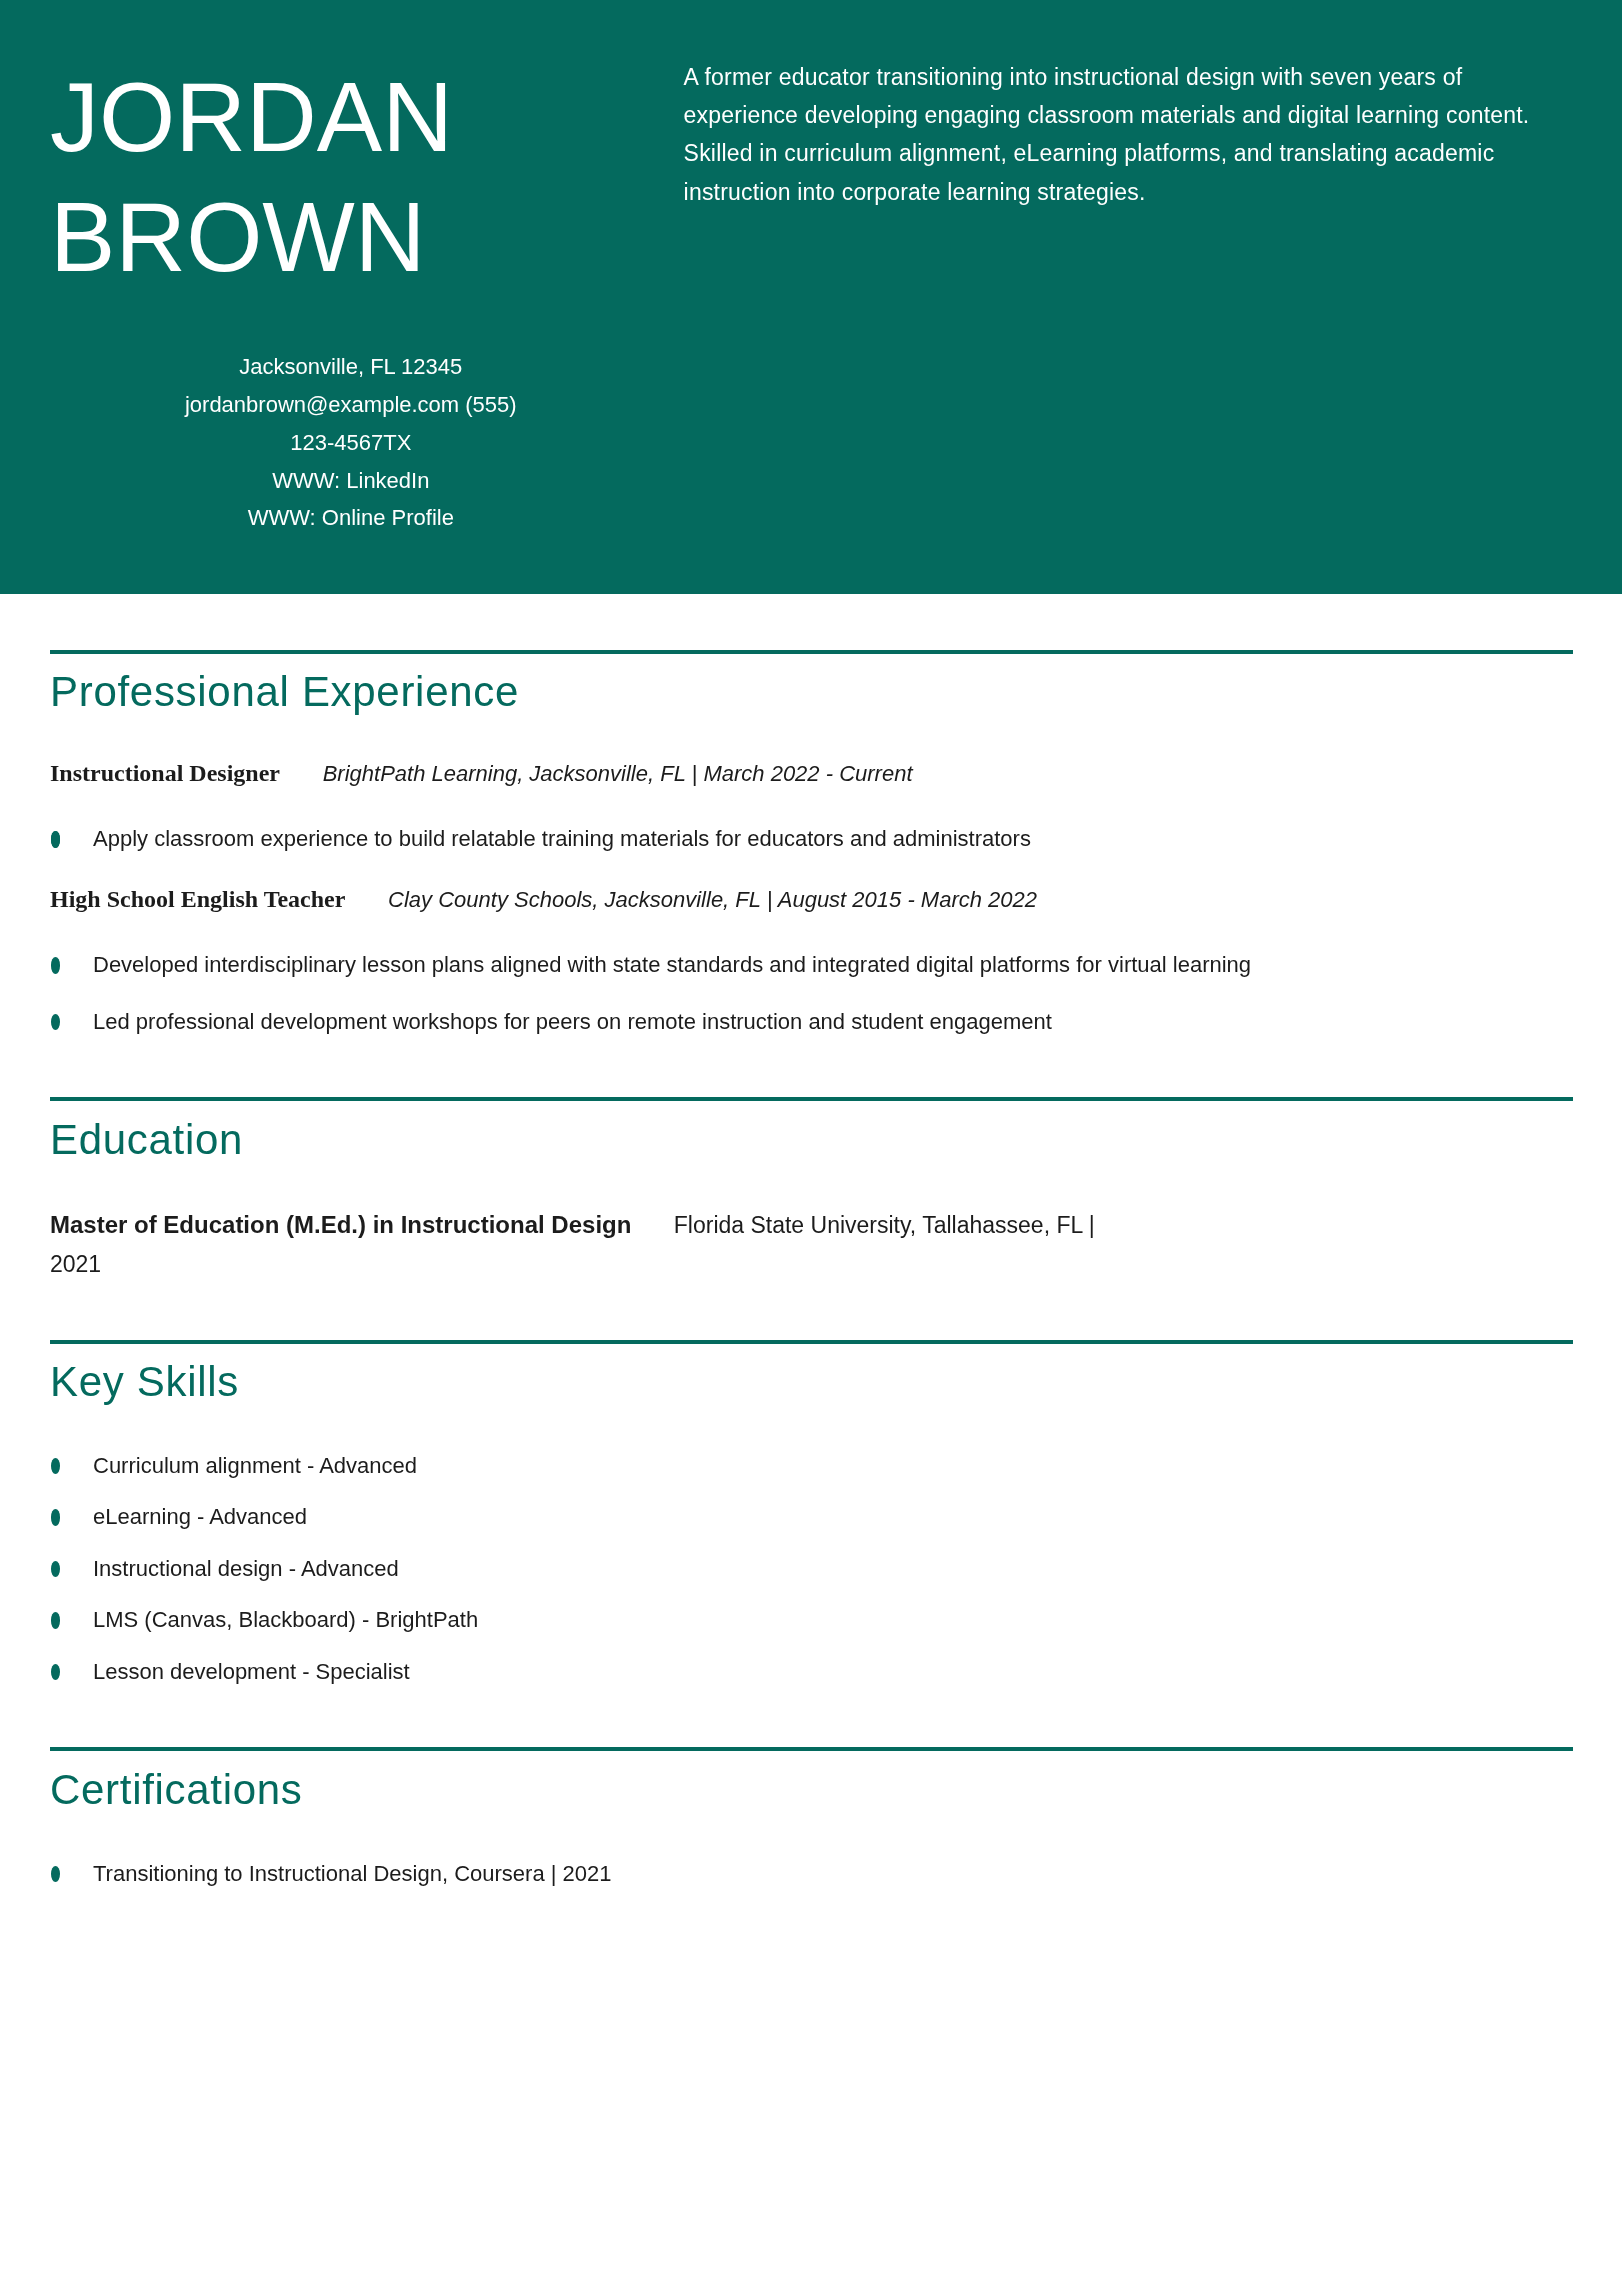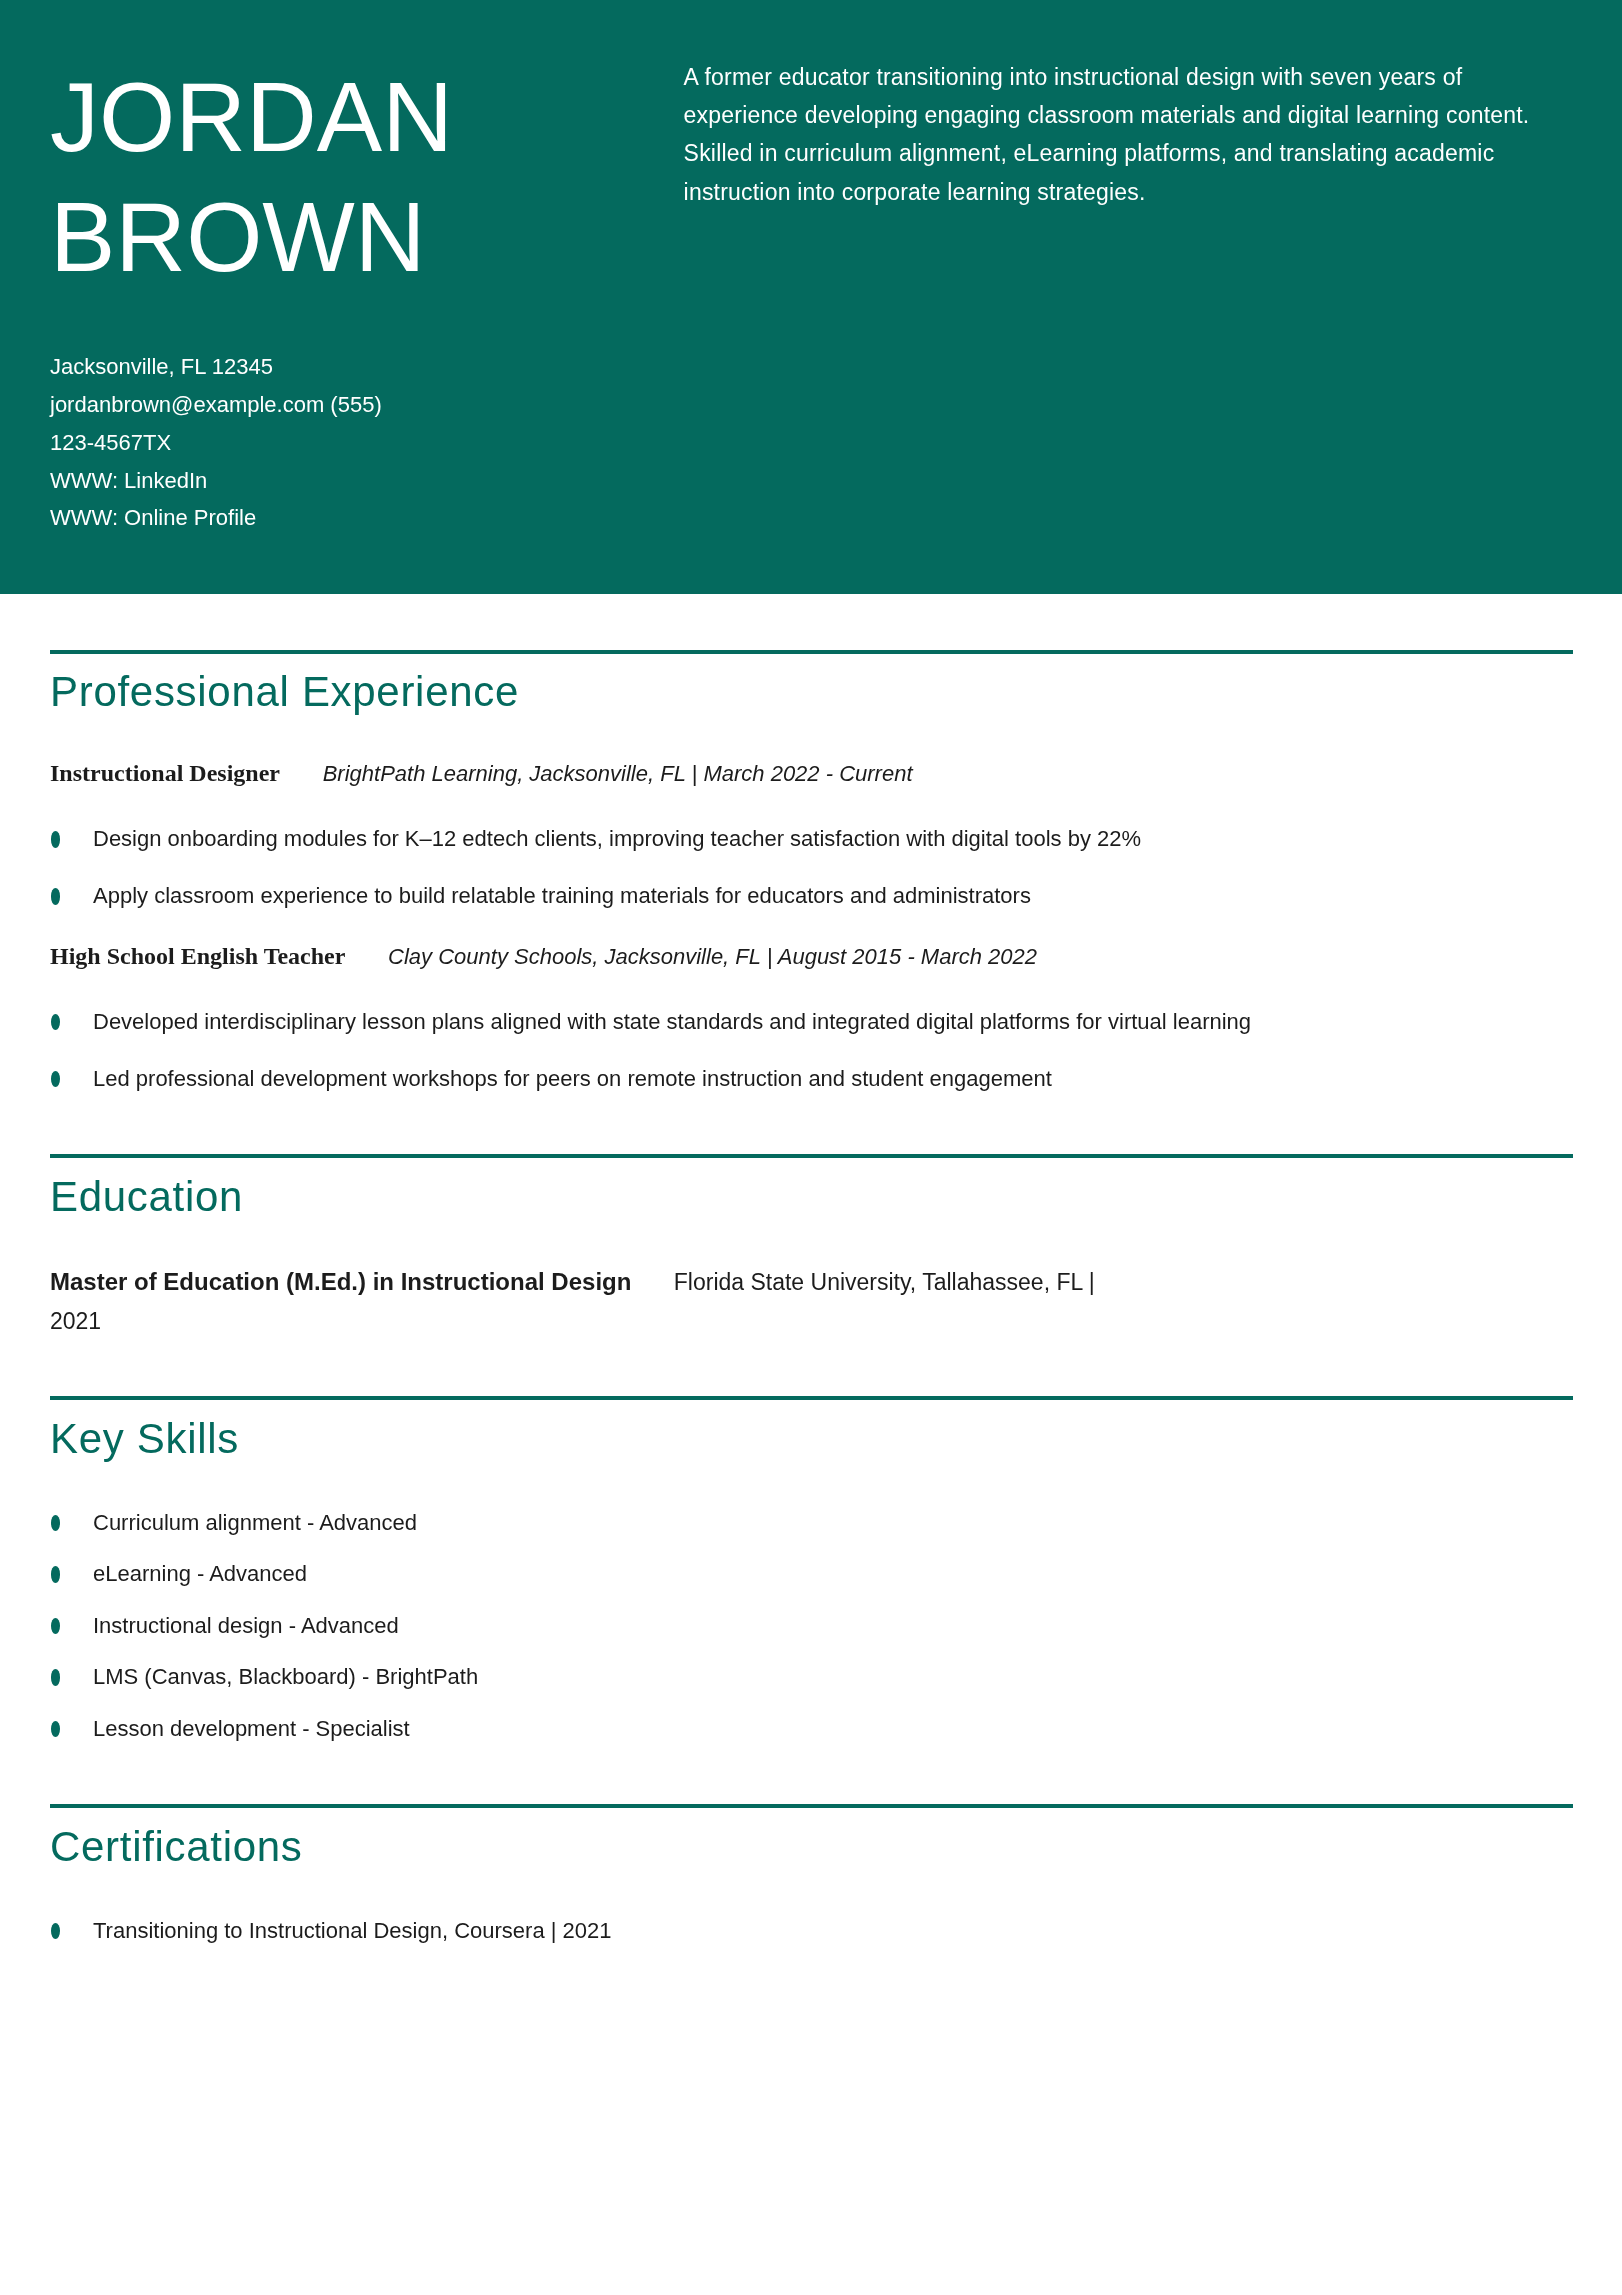--- a/index.html
+++ b/index.html
@@ -29,20 +29,21 @@
     font-size:98px;
     line-height:1.22;
     font-weight:400;
     letter-spacing:0;
     color:var(--banner_text);
   }
   .contact{
     margin-top:51px;
     font-size:22px;
     line-height:1.72;
+    text-align:center;
   }
   .banner-right{width:890px;margin-left:32px;}
   .summary{
     font-size:23px;
     line-height:1.66;
     letter-spacing:0.2px;
   }
   
   .main{margin:0 49px 0 50px;}
   .section{margin-top:56px;}
@@ -125,21 +126,21 @@
     <h2 class="section-title">Professional Experience</h2>
     <div class="section-body">
 
       <div class="job">
         <p class="job-head">
           <span class="job-role">Instructional Designer</span>
           <span class="job-meta">BrightPath Learning, Jacksonville, FL | March 2022 - Current</span>
         </p>
         <ul class="bullets">
 
-            <li><span class="dot"></span><span>Design onboarding modules for K–12 edtech clients, improving teacher satisfaction with digital tools by 22%</span></li>
+            <li><span class="dot"></span></li>
 
             <li><span class="dot"></span><span>Apply classroom experience to build relatable training materials for educators and administrators</span></li>
           </ul>
       </div>
 
       <div class="job">
         <p class="job-head">
           <span class="job-role">High School English Teacher</span>
           <span class="job-meta">Clay County Schools, Jacksonville, FL | August 2015 - March 2022</span>
         </p>

